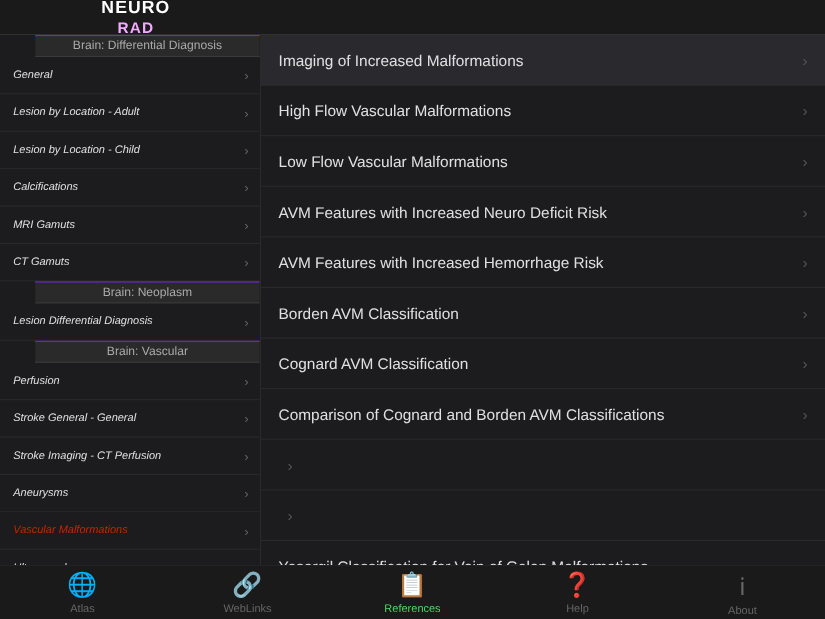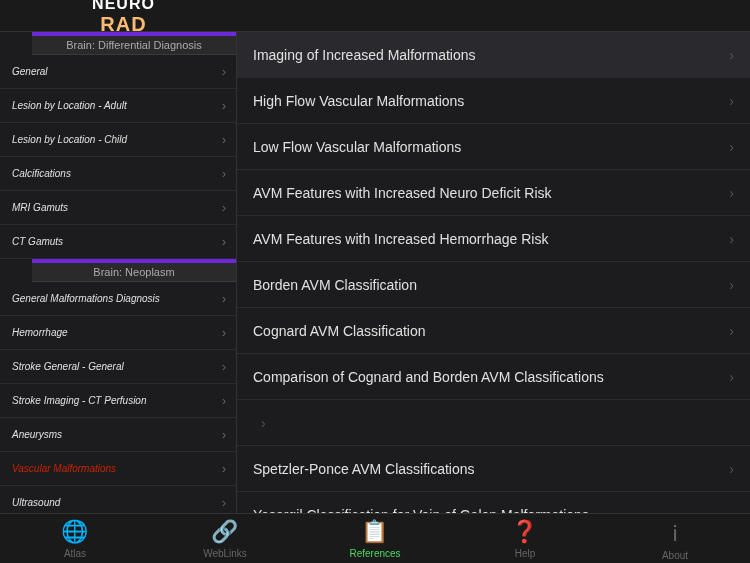--- a/index.html
+++ b/index.html
@@ -2,30 +2,30 @@
 <html><head>
   <meta charset="utf-8">
   <style>
     * { margin: 0; padding: 0; box-sizing: border-box; }
     body { width: 750px; height: 563px; background: #1a1a1a; font-family: 'Helvetica Neue', Helvetica, Arial, sans-serif; overflow: hidden; display: flex; flex-direction: column; }
 
     
     .header { height: 32px; background: #1a1a1a; display: flex; align-items: center; border-bottom: 1px solid #333; }
     .header-logo { width: 237px; display: flex; align-items: center; padding-left: 10px; flex-direction: column; }
     .logo-neuro { color: #fff; font-size: 16px; font-weight: bold; letter-spacing: 1px; text-transform: uppercase; }
-    .logo-rad { color: #fdba74; font-size: 20px; font-weight: bold; letter-spacing: 1px; text-transform: uppercase; }
+    .logo-rad { color: #f0abfc; font-size: 14px; font-weight: bold; letter-spacing: 1px; text-transform: uppercase; }
     .header-right { flex: 1; display: flex; align-items: center; justify-content: center; }
     .header-title { color: #fff; font-size: 14px; font-weight: bold; }
 
     
     .main { display: flex; flex: 1; overflow: hidden; }
 
     
     .sidebar { width: 237px; background: #1c1c1e; overflow-y: auto; border-right: 1px solid #333; }
-    .sidebar-section-header { background: #2a2a2a; color: #aaa; font-size: 11px; text-align: center; padding: 3px 0; border-top: 4px solid #6d28d9; border-bottom: 1px solid #3a3a3a; margin-left: 32px; }
+    .sidebar-section-header { background: #2a2a2a; color: #aaa; font-size: 11px; text-align: center; padding: 3px 0; border-top: 1px solid #6d28d9; border-bottom: 1px solid #3a3a3a; margin-left: 32px; }
     .sidebar-item { display: flex; align-items: center; justify-content: space-between; padding: 8px 10px 8px 12px; border-bottom: 1px solid #2a2a2a; cursor: pointer; min-height: 34px; }
     .sidebar-item.active { background: #1c1c1e; }
     .sidebar-item-label { color: #e0e0e0; font-size: 10px; flex: 1; font-style: italic; }
     .sidebar-item-label.red { color: #cc2200; }
     .sidebar-chevron { color: #666; font-size: 12px; margin-left: 4px; }
 
     
     .references-panel { flex: 1; background: #1c1c1e; overflow-y: auto; }
     .ref-item { display: flex; align-items: center; justify-content: space-between; padding: 12px 16px; border-bottom: 1px solid #2a2a2a; cursor: pointer; min-height: 46px; }
     .ref-item:first-child { background: #2a2a2e; }
@@ -81,25 +81,26 @@
       <div class="sidebar-item">
         <span class="sidebar-item-label">MRI Gamuts</span>
         <span class="sidebar-chevron">›</span>
       </div>
       <div class="sidebar-item">
         <span class="sidebar-item-label">CT Gamuts</span>
         <span class="sidebar-chevron">›</span>
       </div>
       <div class="sidebar-section-header">Brain: Neoplasm</div>
       <div class="sidebar-item">
-        <span class="sidebar-item-label">General Malformations Diagnosis</span>
+        <span class="sidebar-item-label">Lesion Differential Diagnosis</span>
         <span class="sidebar-chevron">›</span>
       </div>
+      <div class="sidebar-section-header">Brain: Vascular</div>
       <div class="sidebar-item">
-        <span class="sidebar-item-label">Hemorrhage</span>
+        <span class="sidebar-item-label">Perfusion</span>
         <span class="sidebar-chevron">›</span>
       </div>
       <div class="sidebar-item">
         <span class="sidebar-item-label">Stroke General - General</span>
         <span class="sidebar-chevron">›</span>
       </div>
       <div class="sidebar-item">
         <span class="sidebar-item-label">Stroke Imaging - CT Perfusion</span>
         <span class="sidebar-chevron">›</span>
       </div>
@@ -147,21 +148,20 @@
         <span class="ref-chevron">›</span>
       </div>
       <div class="ref-item">
         <span class="ref-item-label">Comparison of Cognard and Borden AVM Classifications</span>
         <span class="ref-chevron">›</span>
       </div>
       <div class="ref-item">
         <span class="ref-chevron">›</span>
       </div>
       <div class="ref-item">
-        <span class="ref-item-label">Spetzler-Ponce AVM Classifications</span>
         <span class="ref-chevron">›</span>
       </div>
       <div class="ref-item">
         <span class="ref-item-label">Yasargil Classification for Vein of Galen Malformations</span>
         <span class="ref-chevron">›</span>
       </div>
     </div>
 </div>
 
 <div class="tabbar" id="tabbar-container">

